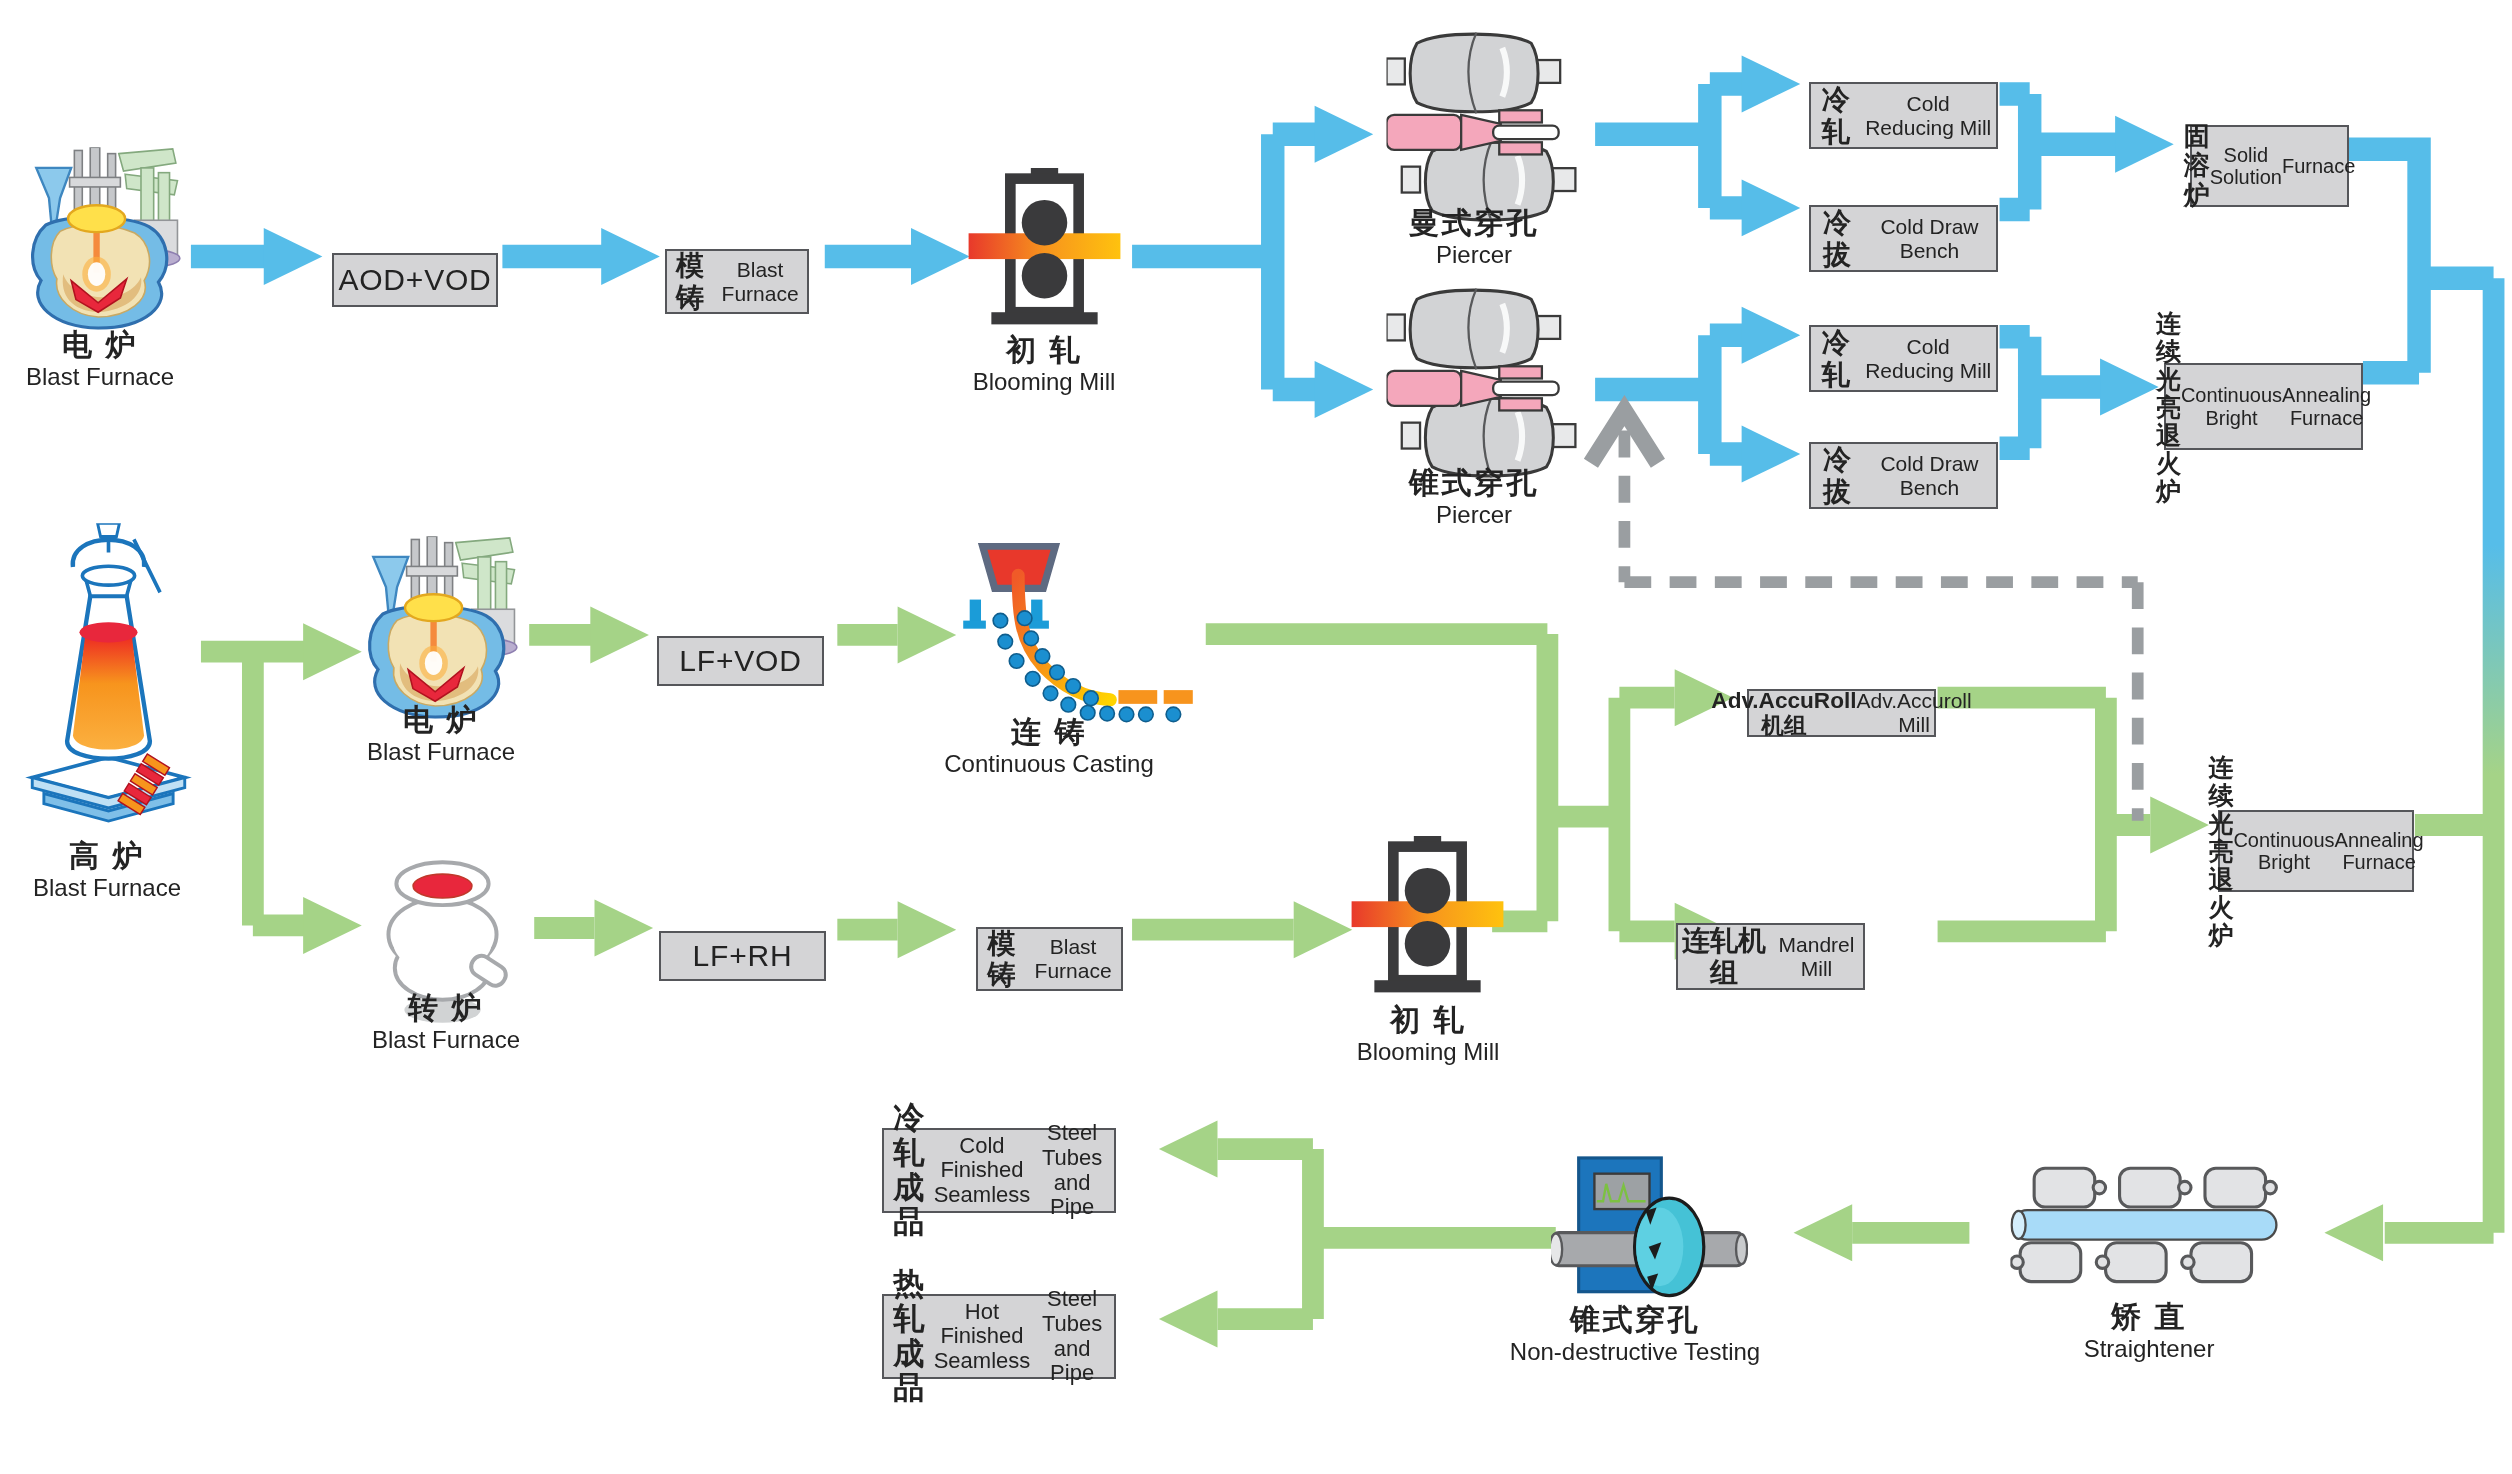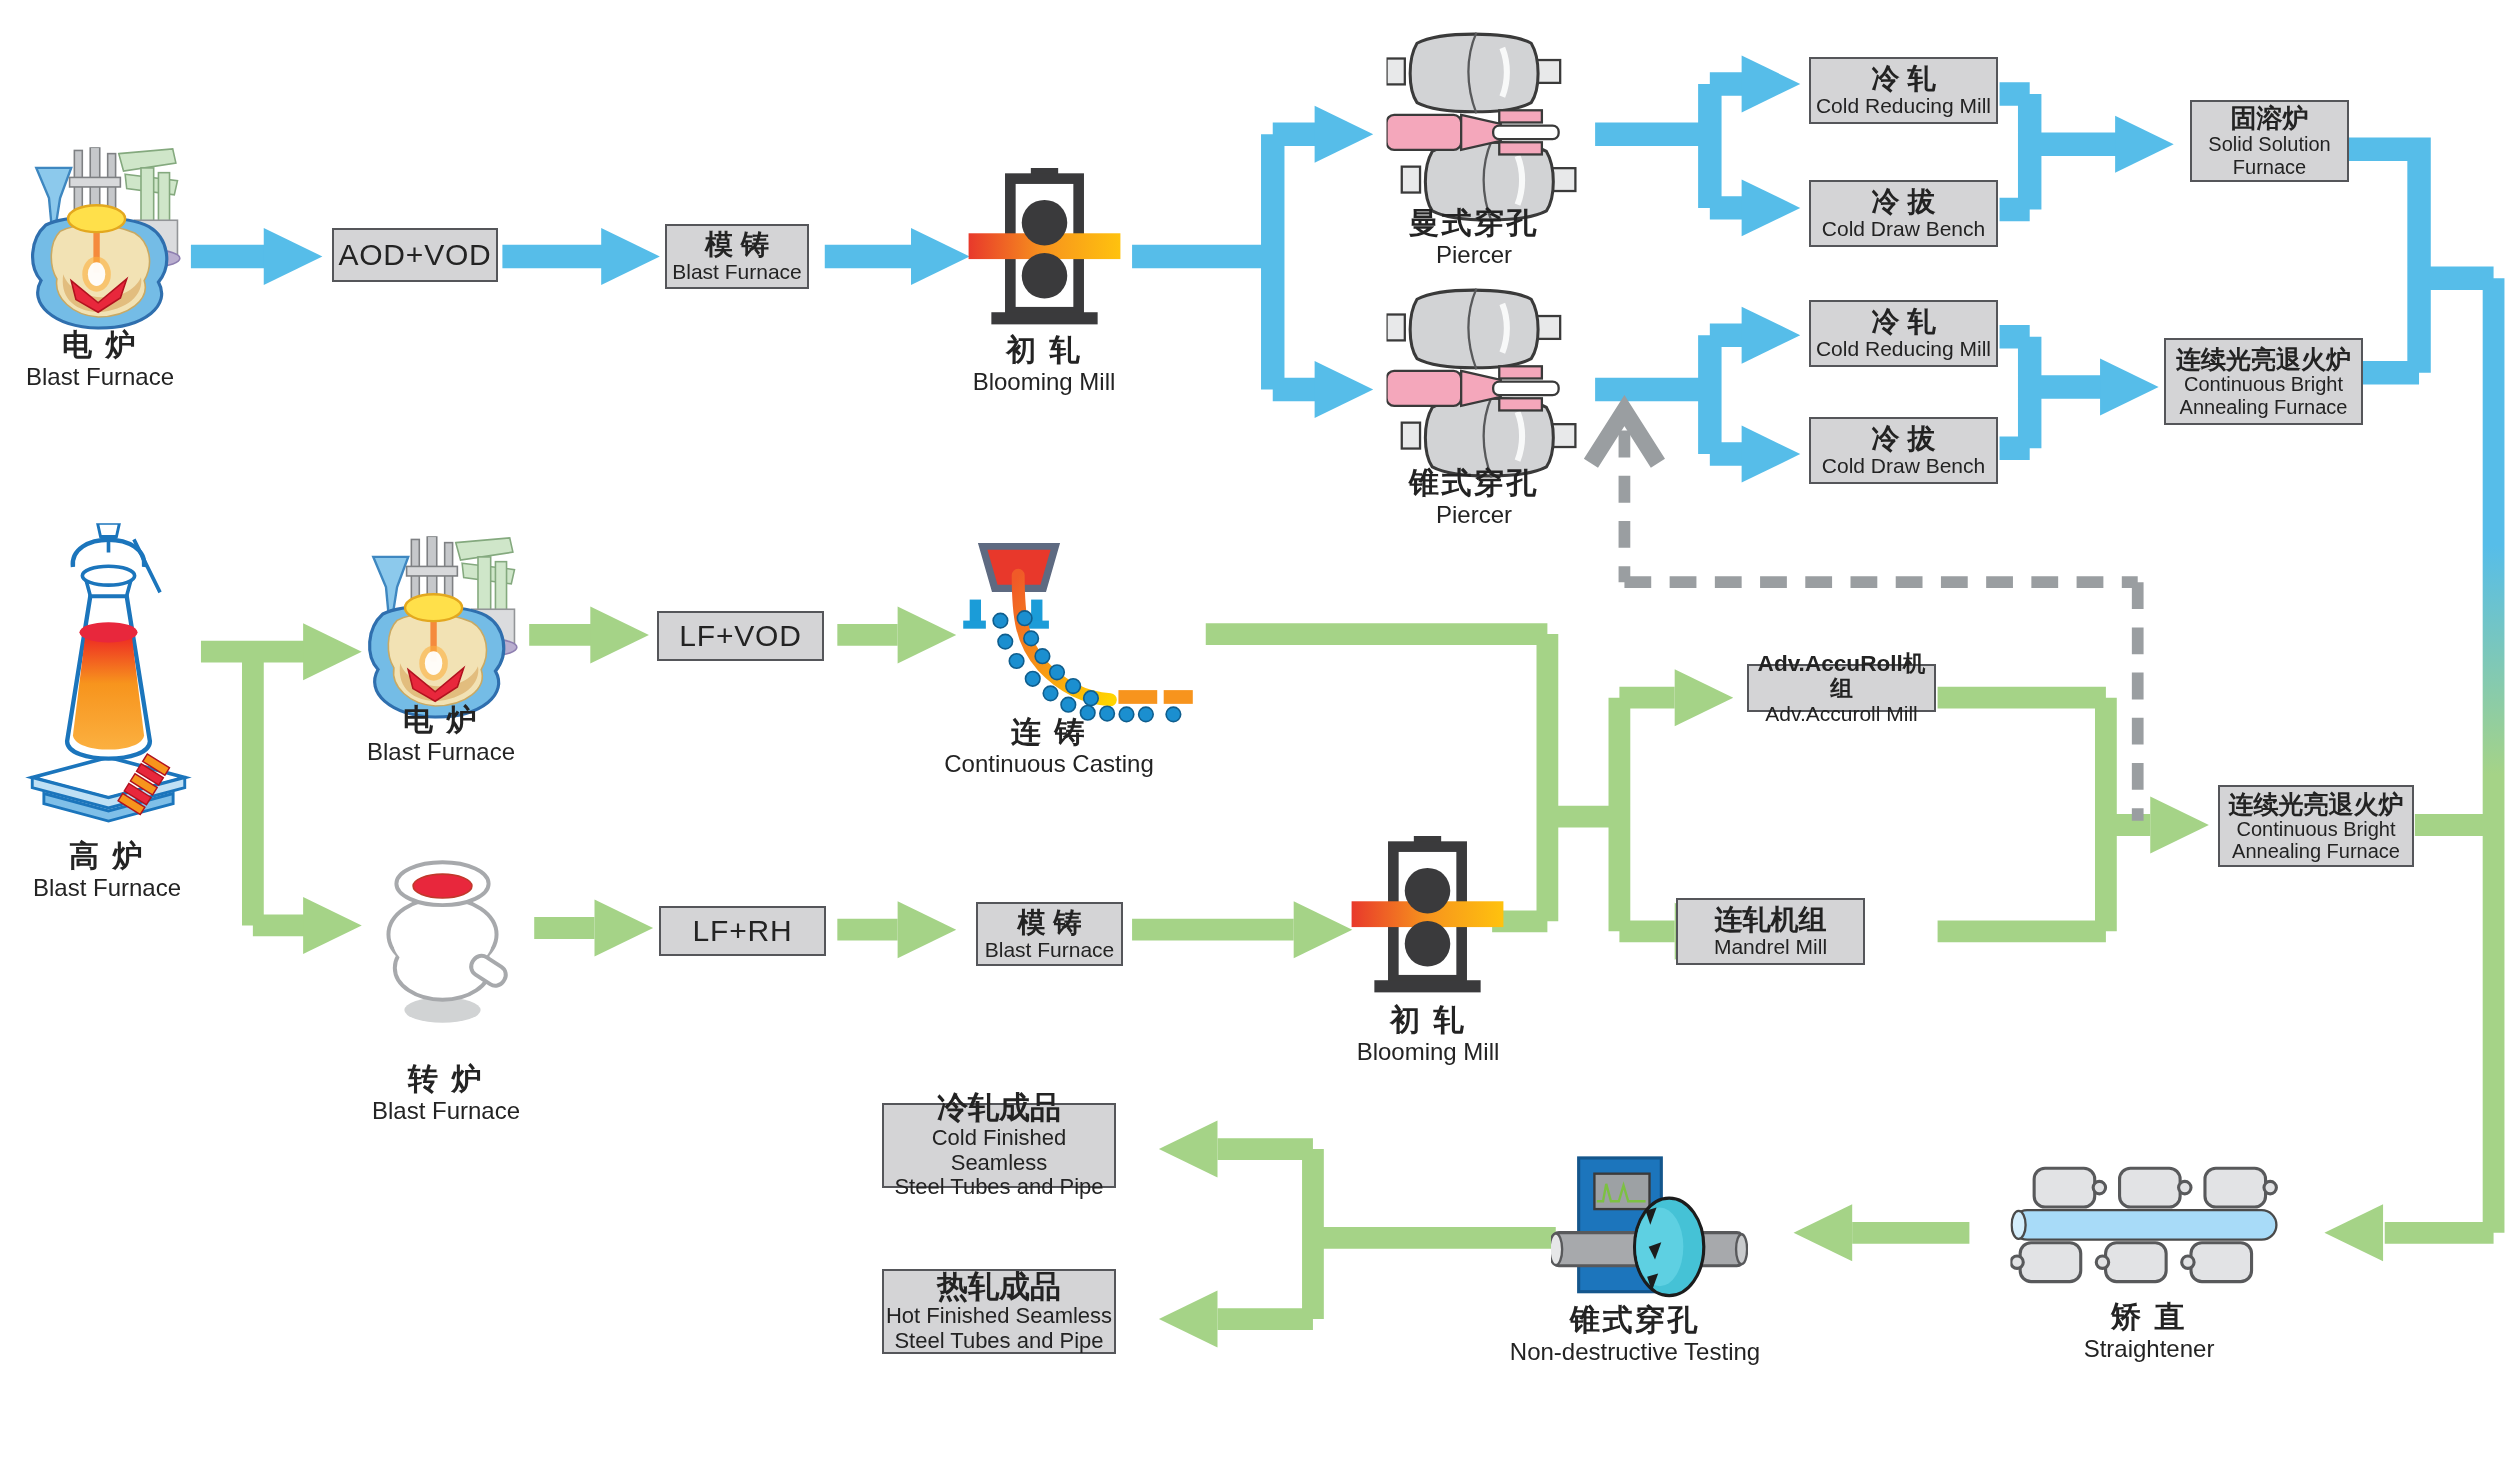--- a/index.html
+++ b/index.html
@@ -10,22 +10,22 @@
   .stage{position:relative;width:2512px;height:1475px;background:#fff;overflow:hidden;
          font-family:"Liberation Sans",sans-serif;color:var(--text);}
   svg{position:absolute;left:0;top:0;}
   .shaft-blue{stroke:var(--blue);stroke-width:28;fill:none;}
   .shaft-green{stroke:var(--green);stroke-width:26;fill:none;}
   .head-blue{fill:var(--blue);}
   .head-green{fill:var(--green);}
   .dashline{stroke:var(--dash);stroke-width:14;fill:none;stroke-dasharray:32 22;}
   .dashhead{stroke:var(--dash);stroke-width:20;fill:none;}
   .box{position:absolute;box-sizing:border-box;background:var(--box_fill);
-       border:2.5px solid var(--box_border);display:flex;flex-direction:column;
-       align-items:center;justify-content:center;text-align:center;line-height:1.12;}
+       border:2.5px solid var(--box_border);display:flex;flex-direction:row;
+       align-items:center;justify-content:center;text-align:center;line-height:1.12;margin-top:25px;}
   .box .cn{font-weight:bold;font-size:28px;}
   .box .en{font-size:21px;}
   .box .en.sm{font-size:20px;}
   .box.plain{font-weight:normal;font-size:30px;letter-spacing:0.8px;}
   .box.wide .cn{font-size:25px;}
   .box.prod .cn{font-size:31px;font-weight:bold;}
   .box.prod .en{font-size:22px;}
   .ilabel{position:absolute;width:318px;margin-left:-159px;text-align:center;line-height:1.1;}
   .ilabel .cn{display:block;font-size:30px;font-weight:bold;letter-spacing:2.5px;}
   .ilabel .en{display:block;font-size:24px;margin-top:2.5px;}
@@ -392,21 +392,21 @@
     <span class="en">Blast Furnace</span>
   </div>
   <div class="ilabel" style="left:441px;top:703px">
     <span class="cn">电 炉</span>
     <span class="en">Blast Furnace</span>
   </div>
   <div class="ilabel" style="left:1049px;top:715px">
     <span class="cn">连 铸</span>
     <span class="en">Continuous Casting</span>
   </div>
-  <div class="ilabel" style="left:446px;top:1062px">
+  <div class="ilabel" style="left:446px;top:991px">
     <span class="cn">转 炉</span>
     <span class="en">Blast Furnace</span>
   </div>
   <div class="ilabel" style="left:1428px;top:1003px">
     <span class="cn">初 轧</span>
     <span class="en">Blooming Mill</span>
   </div>
   <div class="ilabel" style="left:1635px;top:1303px">
     <span class="cn">锥式穿孔</span>
     <span class="en">Non-destructive Testing</span>

